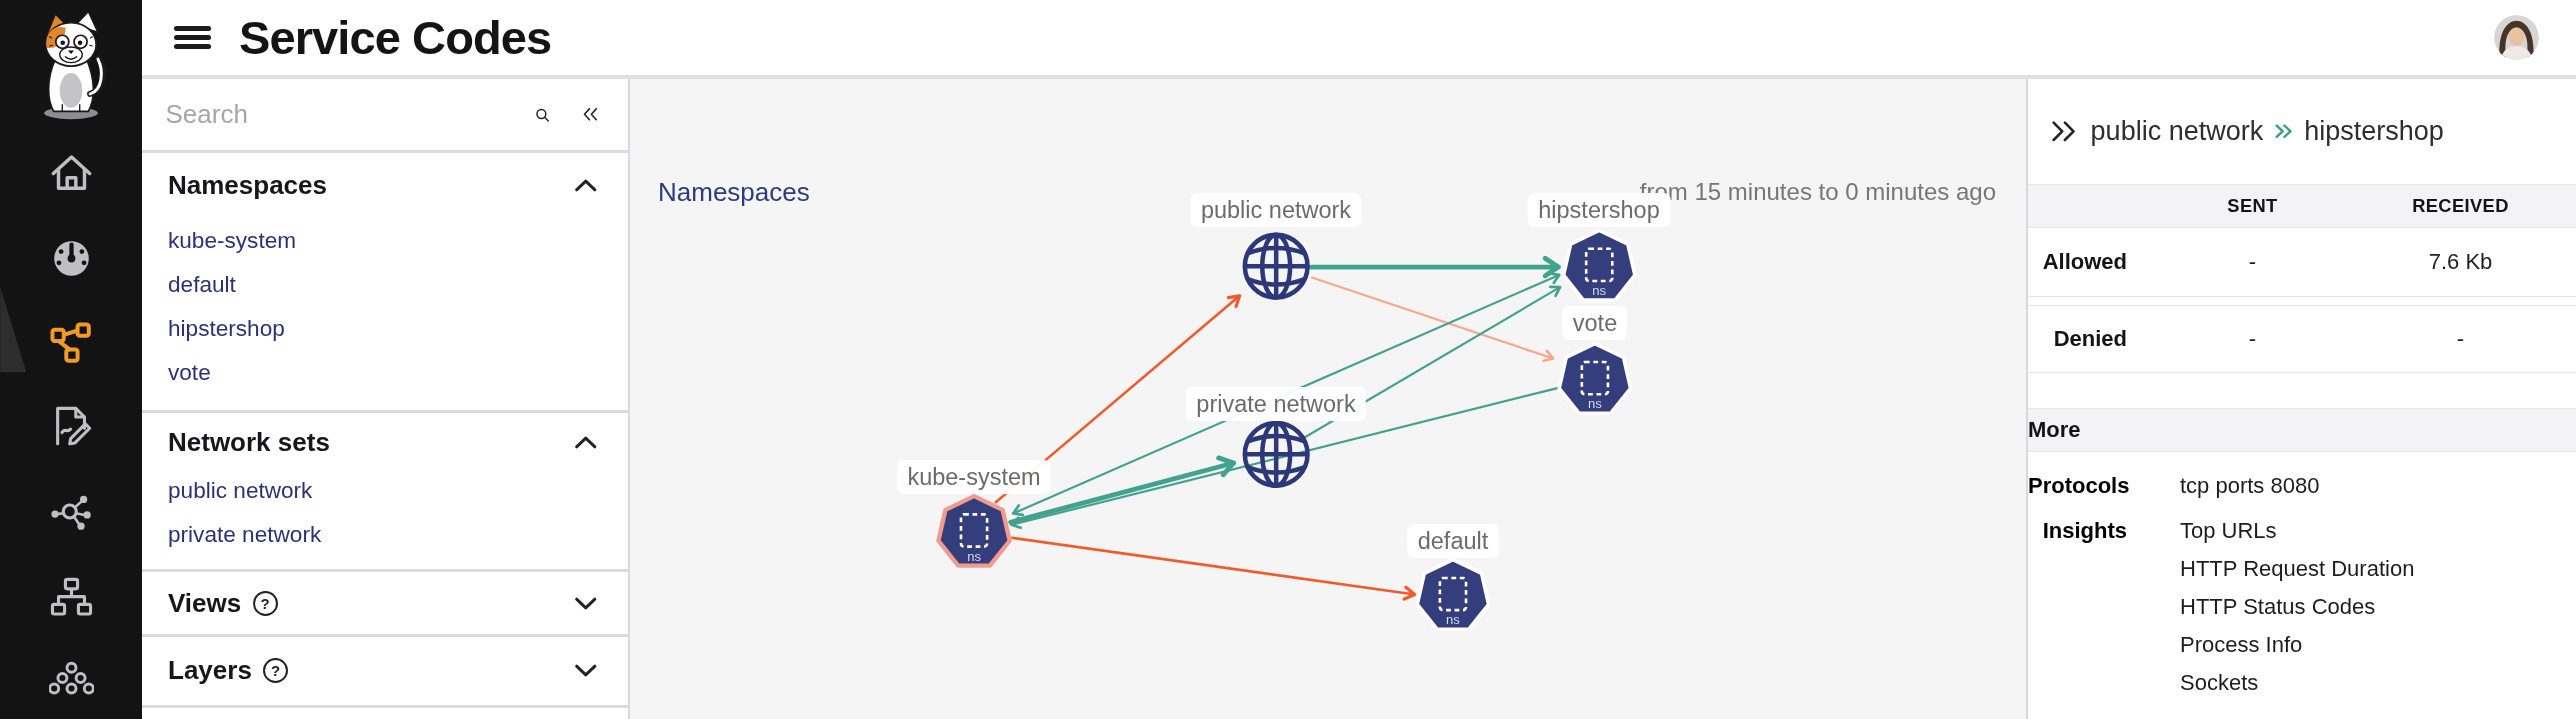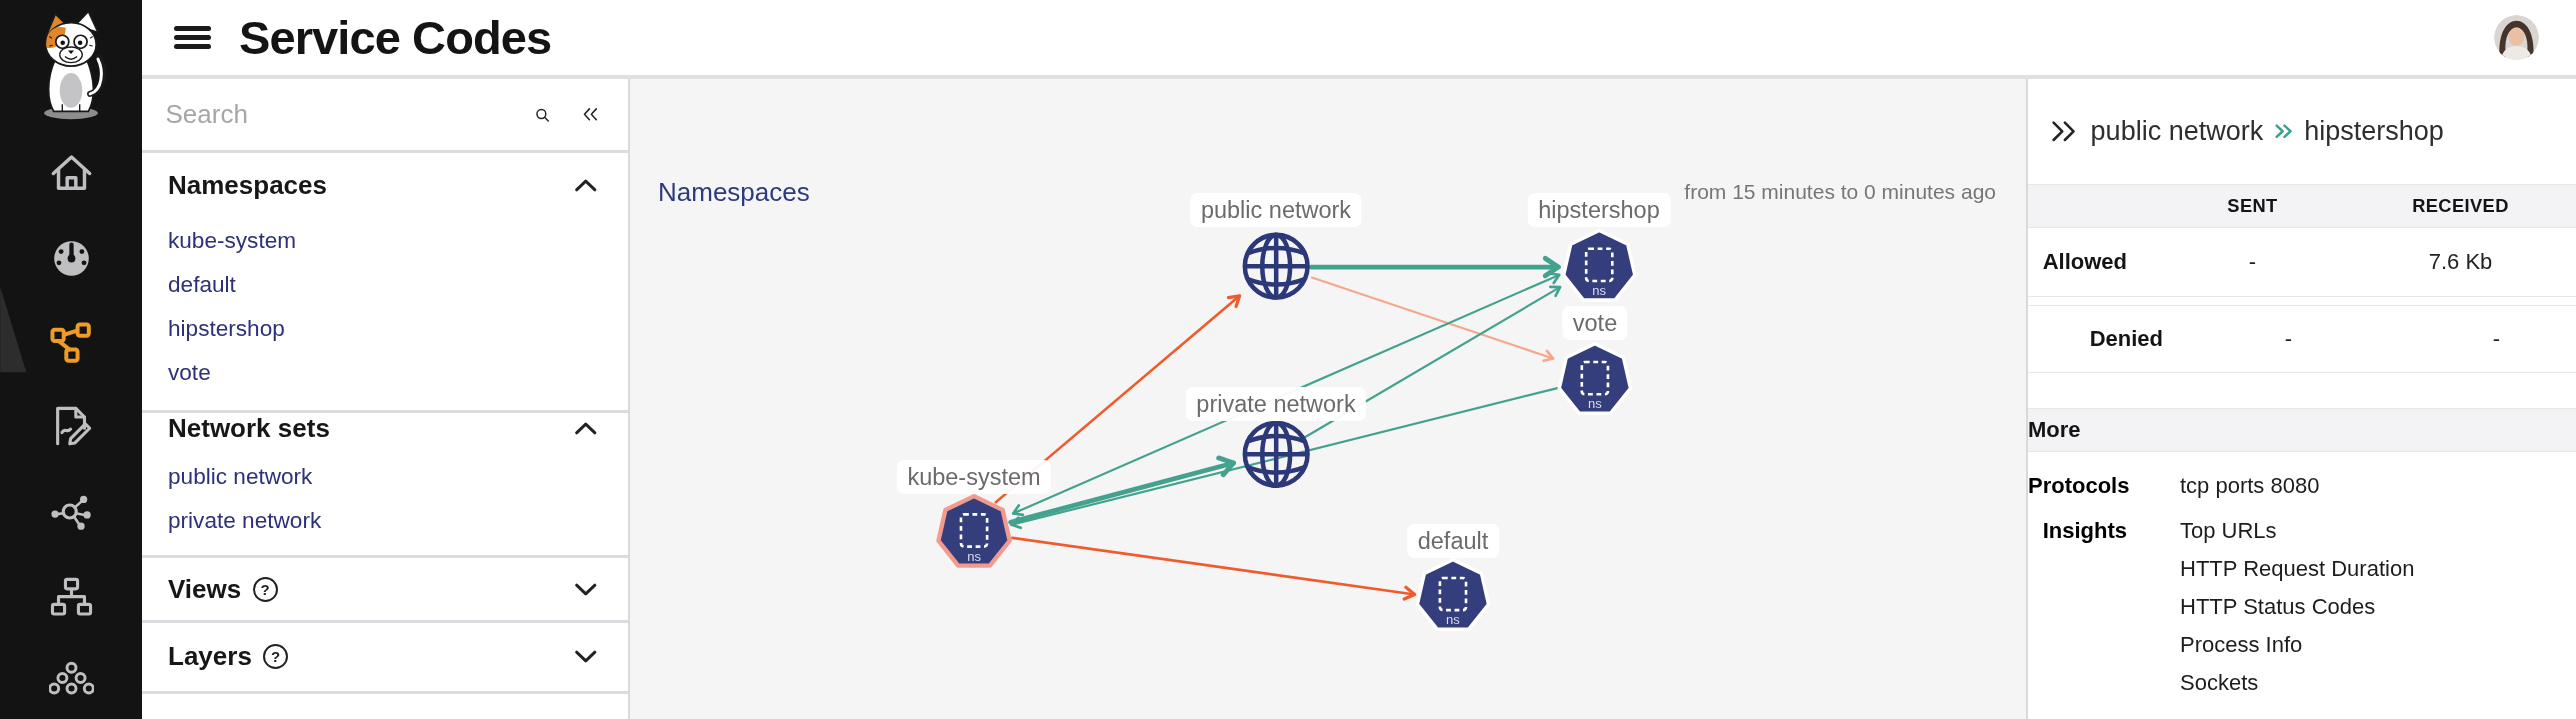--- a/index.html
+++ b/index.html
@@ -35,49 +35,49 @@
   .sec-label { font-size:26px; font-weight:700; color:#17171a; }
   .help-circle { width:25px; height:25px; border:2.1px solid #222; border-radius:50%; margin-left:11.3px;
                  display:inline-flex; align-items:center; justify-content:center;
                  font-size:15px; font-weight:700; color:#222; }
   .sec-head .chev { margin-left:auto; }
   .sec-items { }
   .side-item { height:44px; display:flex; align-items:center; padding-left:26px;
                font-size:22.6px; font-weight:500; color:#2c3178; cursor:pointer; }
   .sec-0 { padding-top:17.4px; padding-bottom:15.7px; }
   .sec-0 .sec-items { margin-top:17.4px; }
-  .sec-1 { padding-bottom:12.2px; }
+  .sec-1 { padding-top:14px; padding-bottom:12.2px; }
   .sec-1 .sec-items { margin-top:10.5px; }
   .sec-2 { padding-top:15.7px; padding-bottom:15px; }
   .sec-3 { padding-top:18px; padding-bottom:19px; }
 
   
   #graph { position:absolute; left:630px; top:79px; width:1396px; bottom:0; background:#f5f5f6; }
   #graph-title { position:absolute; left:28px; top:113px; transform:translateY(-50%);
                  font-size:26px; font-weight:500; color:#2e3a7e; }
   #time-range { position:absolute; right:30px; top:113px; transform:translateY(-50%);
-                font-size:21px; color:#767676; }
+                font-size:24px; color:#767676; }
   #edge-svg { position:absolute; left:0; top:0; }
   .node-label { position:absolute; transform:translate(-50%,-50%); background:rgba(255,255,255,.95);
                 border-radius:7px; padding:3.5px 10.5px; font-size:23.5px; font-weight:500; color:#6b6b6b;
                 white-space:nowrap; z-index:2; }
 
   
   #details { position:absolute; left:2026px; top:79px; right:0; bottom:0; background:#fff;
              border-left:2.6px solid #d9d9dc; }
   .crumb { height:105px; display:flex; align-items:center; padding-left:22.6px; gap:14px; }
   .crumb-text { font-size:27px; font-weight:500; color:#2e2e30; }
   .dgrid { display:grid; grid-template-columns:99px 251px 165px; align-items:center; }
   .band { height:44px; background:#f3f3f5; border-top:1.7px solid #e6e6e9; border-bottom:1.7px solid #e6e6e9; }
   .th { font-size:18.3px; font-weight:700; letter-spacing:0.4px; color:#141414; text-align:center; }
   .drow { height:69px; }
   .drow .rlabel { font-size:22px; font-weight:700; color:#141414; text-align:right; }
   .drow .rval { font-size:22px; color:#222; text-align:center; }
   #row-allowed { border-bottom:1.7px solid #e6e6e9; }
-  #row-denied { margin-top:7.8px; border-top:1.7px solid #e6e6e9; border-bottom:1.7px solid #e6e6e9; height:68px;padding-left:36px; }
+  #row-denied { margin-top:7.8px; border-top:1.7px solid #e6e6e9; border-bottom:1.7px solid #e6e6e9; height:68px; }
   .more-band { margin-top:35px; height:44px; background:#f3f3f5; border-top:1.7px solid #e6e6e9;
                border-bottom:1.7px solid #e6e6e9; display:grid; grid-template-columns:99px auto; align-items:center; }
   .more-band .rlabel { font-size:22px; font-weight:700; color:#141414; text-align:left; }
   .kv { display:grid; grid-template-columns:99px auto; margin-top:6.1px; }
   .kv .k { font-size:22px; font-weight:700; color:#000000; text-align:right; line-height:38px; }
   .kv .v { padding-left:53px; font-size:22px; color:#1d1d1d; line-height:38px; }
   #field-protocols { margin-top:15.7px; }
 
   svg { display:block; }
 </style>

